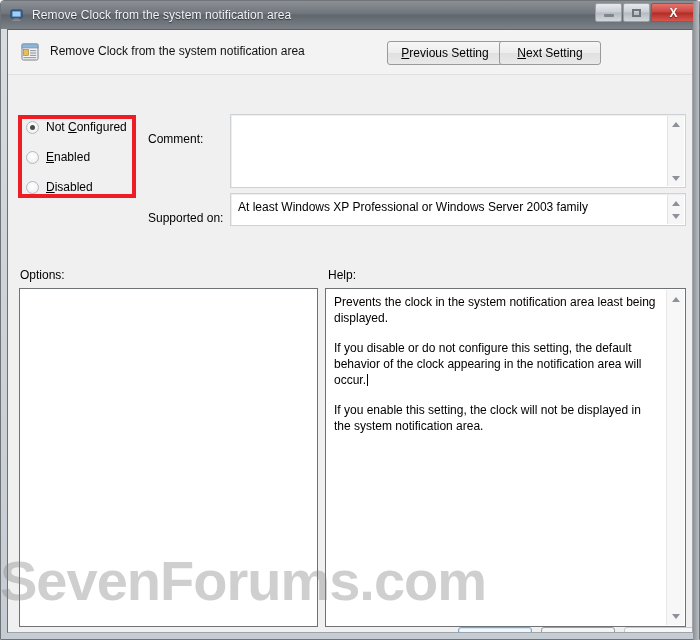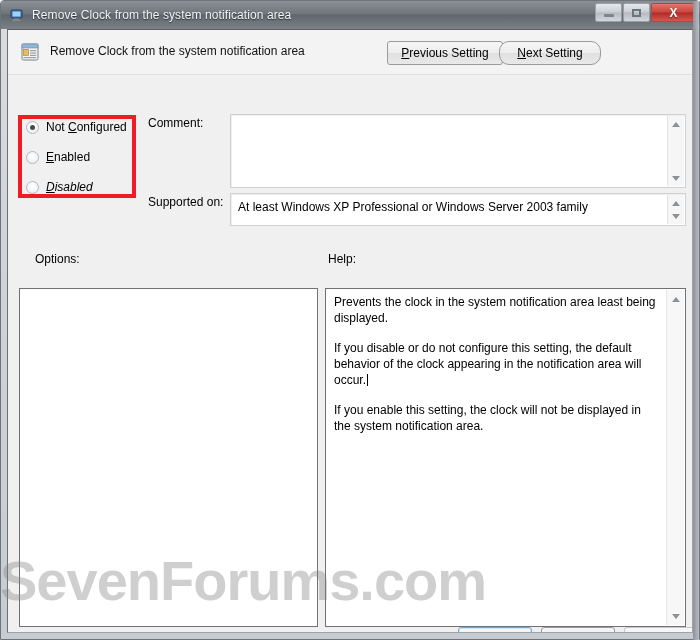--- a/index.html
+++ b/index.html
@@ -146,37 +146,37 @@
     font-family: "Liberation Sans", sans-serif;
     font-size: 12px;
     color: #000000;
     display: flex;
     align-items: center;
     justify-content: center;
     padding: 0 10px;
     cursor: default;
   }
   .btn-prev { left: 379px; width: 116px; }
-  .btn-next { left: 491px; width: 102px; border-radius: 10px; }
+  .btn-next { left: 491px; width: 102px; }
   .ak { text-decoration: underline; }
 
   
   .radio-group {
     position: absolute;
     left: 18px; top: 90px;
     width: 110px;
   }
   .radio-row {
     display: flex;
     align-items: center;
     height: 14px;
     margin-bottom: 16px;
     white-space: nowrap;
   }
-  .radio-row:last-child { margin-bottom: 0; font-style: italic; }
+  .radio-row:last-child { margin-bottom: 0; }
   .radio-mark {
     width: 13px; height: 13px;
     box-sizing: border-box;
     border-radius: 50%;
     border: 1px solid #b4b9be;
     background: radial-gradient(circle at 50% 38%, #ffffff 0%, #f2f4f6 60%, #e3e6e9 100%);
     margin-right: 7px;
     flex: 0 0 auto;
     position: relative;
   }
@@ -198,20 +198,21 @@
     box-sizing: border-box;
     border: 4px solid #ee1c24;
     pointer-events: none;
   }
 
   .field-label {
     position: absolute;
     font-size: 12px;
     color: #000;
     white-space: nowrap;
+    margin-top: 16px;
   }
   .lbl-comment { left: 140px; top: 86px; }
   .lbl-supported { left: 140px; top: 165px; }
 
   .textbox {
     position: absolute;
     box-sizing: border-box;
     background: #ffffff;
     border: 1px solid #cfd2d5;
     box-shadow: inset 1px 1px 0 #eceef0;
@@ -251,21 +252,21 @@
     border-bottom: 5px solid #8d9298;
   }
   .tri-down {
     width: 0; height: 0;
     border-left: 4px solid transparent;
     border-right: 4px solid transparent;
     border-top: 5px solid #8d9298;
   }
 
   
-  .lbl-options { left: 27px; top: 222px; text-align: center; }
+  .lbl-options { left: 12px; top: 222px; text-align: center; }
   .lbl-help { left: 320px; top: 222px; }
 
   .panel {
     position: absolute;
     box-sizing: border-box;
     background: #ffffff;
     border: 1px solid #6e7275;
   }
   .options-panel { left: 11px; top: 258px; width: 299px; height: 339px; }
   .help-panel { left: 317px; top: 258px; width: 361px; height: 339px; }

